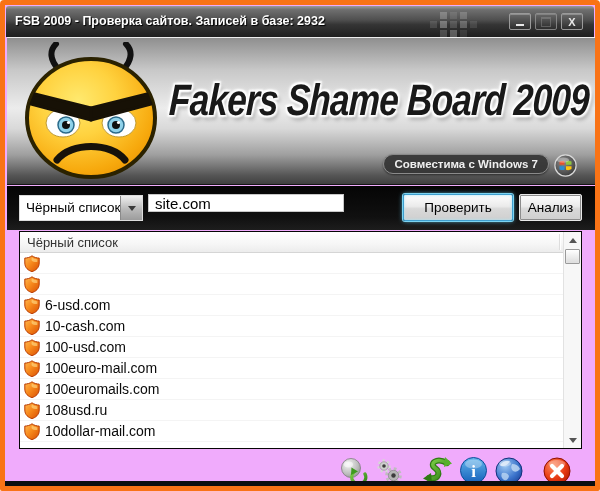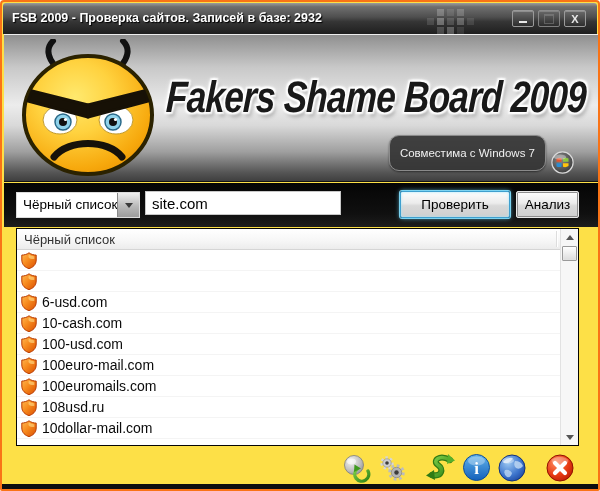--- a/index.html
+++ b/index.html
@@ -1,16 +1,16 @@
 <!DOCTYPE html>
 <html><head>
 <meta charset="utf-8">
 <style>
   html,body{margin:0;padding:0;background:#ffffff;font-family:"Liberation Sans",sans-serif;}
-  .window{position:relative;width:600px;height:491px;background:#fde047;border:2px solid #f97316;
+  .window{position:relative;width:600px;height:491px;background:#f0abfc;border:5px solid #f97316;
           border-radius:4px 4px 2px 2px;overflow:hidden;box-sizing:border-box;}
   
   .titlebar{position:absolute;left:1px;top:1px;right:1px;height:31px;
             background:linear-gradient(180deg,#9c9c9c 0%,#6f6f6f 12%,#4f4f4f 45%,#353535 60%,#1f1f1f 100%);
             border-radius:3px 3px 0 0;}
   .titlebar-text{position:absolute;left:9px;top:8px;font-size:12.5px;font-weight:bold;color:#fff;
                  text-shadow:1px 1px 1px #000;white-space:nowrap;}
   .pixel-deco{position:absolute;left:424px;top:6px;width:7px;height:7px;background:transparent;
               box-shadow:10px 0 rgba(255,255,255,.22),20px 0 rgba(255,255,255,.10),30px 0 rgba(255,255,255,.18),
                          0 9px rgba(255,255,255,.12),10px 9px rgba(255,255,255,.30),20px 9px rgba(255,255,255,.15),
@@ -28,36 +28,36 @@
   .banner{position:absolute;left:2px;top:32px;width:596px;height:148px;
           background:linear-gradient(180deg,#8f8f8f 0%,#c8c8c8 22%,#ececec 48%,#d9d9d9 62%,#9f9f9f 80%,#565656 94%,#3f3f3f 100%);
           border-top:1px solid #eee;border-bottom:1px solid #141414;box-sizing:border-box;}
   .logo{position:absolute;left:8px;top:4px;}
   .banner-title{position:absolute;left:163px;top:40px;font-size:44px;line-height:1;font-weight:bold;
                 font-style:italic;letter-spacing:-1px;color:#191919;white-space:nowrap;
                 transform:scaleX(.8) skewX(-3deg);transform-origin:left top;
                 text-shadow:-2px -2px 2px rgba(255,255,255,.95),2px -2px 2px rgba(255,255,255,.95),
                             -2px 2px 2px rgba(255,255,255,.95),2px 2px 2px rgba(255,255,255,.95),
                             0 0 7px rgba(255,255,255,.9),3px 4px 5px rgba(0,0,0,.35);}
-  .compat{position:absolute;right:54px;bottom:10px;height:18px;padding:8px 10px;border:1px solid #8a8a8a;
+  .compat{position:absolute;right:54px;bottom:10px;height:18px;padding:0 10px;border:1px solid #8a8a8a;
           border-radius:10px;background:rgba(52,52,52,.92);color:#f0f0f0;font-size:11.5px;
-          display:flex;align-items:center;box-shadow:0 1px 2px rgba(0,0,0,.5);}
+          display:flex;align-items:center;box-shadow:0 1px 2px rgba(0,0,0,.5);font-weight:bold;}
   .win-orb{position:absolute;right:26px;bottom:7px;}
   
   .controlbar{position:absolute;left:2px;top:181px;width:596px;height:44px;
               background:linear-gradient(180deg,#050505 0%,#101010 70%,#1d1d1d 100%);}
   .combo{position:absolute;left:12px;top:9px;width:124px;height:26px;display:flex;box-sizing:border-box;
          border:1px solid #dcdcdc;background:#fff;cursor:default;}
   .combo-value{flex:1;font-size:13.5px;color:#000;padding:4px 0 0 6px;white-space:nowrap;overflow:hidden;}
   .combo-arrow{width:21px;border-left:1px solid #8a8a8a;background:linear-gradient(180deg,#efefef,#b9b9b9 55%,#9c9c9c);
                display:flex;align-items:center;justify-content:center;}
   .tri-down{width:0;height:0;border-left:4px solid transparent;border-right:4px solid transparent;border-top:5px solid #3a3a3a;}
   .tri-up{width:0;height:0;border-left:4px solid transparent;border-right:4px solid transparent;border-bottom:5px solid #555;}
   .tri-down-sb{width:0;height:0;border-left:4px solid transparent;border-right:4px solid transparent;border-top:5px solid #555;}
-  .site-input{position:absolute;left:141px;top:8px;width:196px;height:24px;box-sizing:border-box;
+  .site-input{position:absolute;left:141px;top:8px;width:196px;height:18px;box-sizing:border-box;
               border:1px solid #c8c8c8;background:#fff;color:#000;font-size:15px;
               font-family:"Liberation Sans",sans-serif;padding:0 0 0 6px;outline:none;}
   .btn{position:absolute;top:8px;height:27px;box-sizing:border-box;font-size:13.5px;color:#000;
        font-family:"Liberation Sans",sans-serif;cursor:default;
        background:linear-gradient(180deg,#fdfdfd 0%,#ebebeb 45%,#d9d9d9 55%,#cfcfcf 100%);}
   .btn-check{left:396px;width:110px;border:1px solid #3f9fce;border-radius:2px;
              box-shadow:0 0 0 1px #7cd4f2,0 0 5px #67c8e8,inset 0 0 3px #a8e4f8;}
   .btn-analyze{left:512px;width:63px;border:1px solid #e9e9e9;border-radius:2px;
                box-shadow:inset 0 0 0 1px #8d8d8d;}
   

